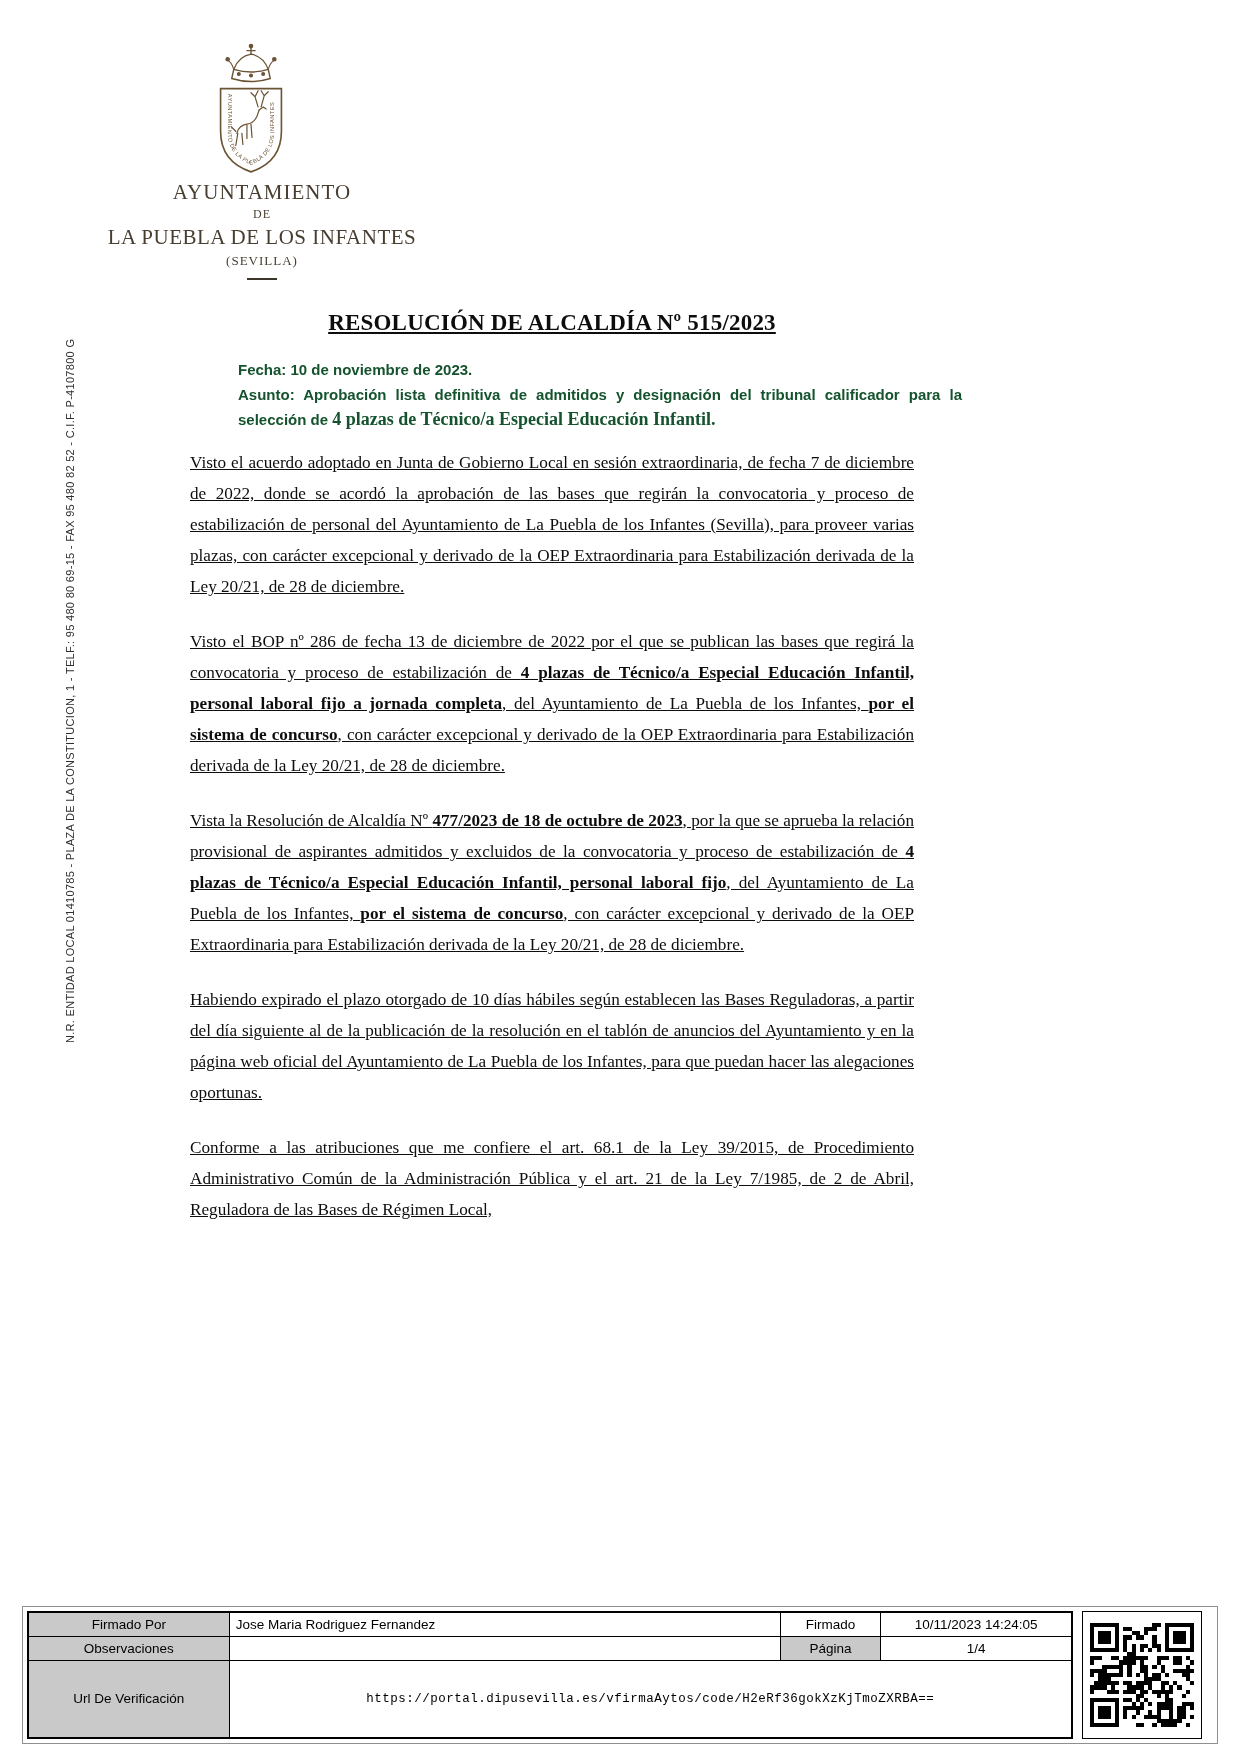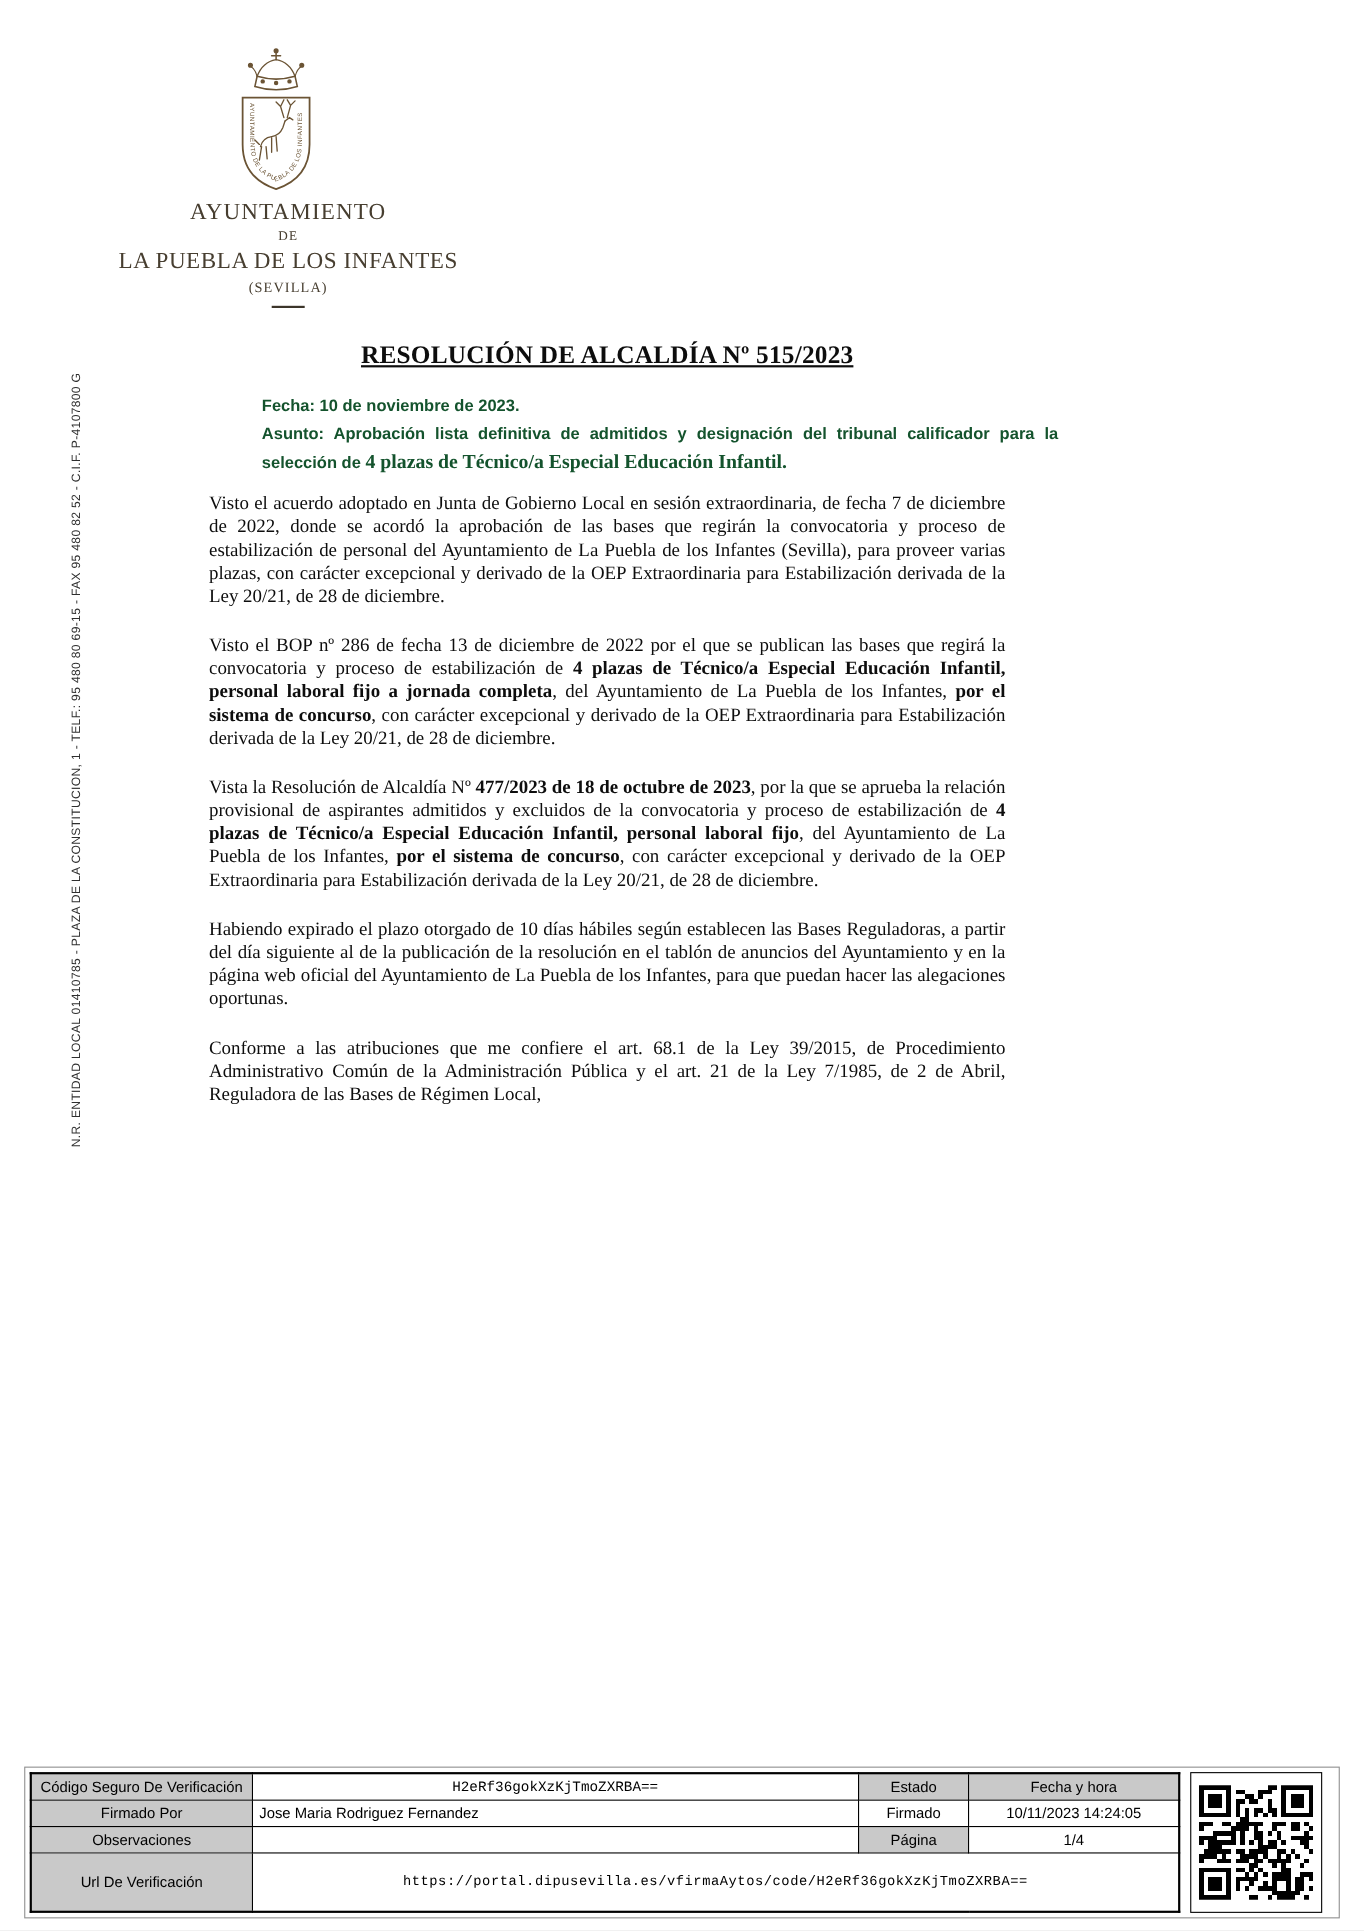--- a/index.html
+++ b/index.html
@@ -21,21 +21,21 @@
 
   
   .meta{position:absolute;left:190px;top:357px;width:724px;
         font-family:"Liberation Sans",sans-serif;font-size:15px;line-height:25px;color:#14532d;margin-left:48px;}
   .meta .justify{text-align:justify;}
   .b{font-weight:bold;}
   .sf{font-family:"Liberation Serif",serif;font-size:18px;}
 
   
   .body-text{position:absolute;left:190px;top:447px;width:724px;
-             font-size:17.2px;line-height:21px;text-align:justify;}
+             font-size:17.2px;line-height:31px;text-align:justify;text-decoration:underline;}
   .body-text p{margin:0 0 24px 0;}
 
   
   .vside{position:absolute;left:64px;top:1043px;width:662px;
          transform:rotate(-90deg);transform-origin:0 0;
          font-family:"Liberation Sans",sans-serif;font-size:11px;color:#2e2e2e;
          text-align:center;letter-spacing:0.3px;white-space:nowrap;}
 
   
   .footer-wrap{position:absolute;left:22px;top:1606px;width:1196px;height:138px;
@@ -123,26 +123,20 @@
 
   <div class="footer-wrap">
     <table class="sig">
       <colgroup>
           <col style="width:200px">
           <col style="width:548px">
           <col style="width:100px">
           <col style="width:190px">
         </colgroup>
       <tbody>
-          <tr style="height:24px">
-        <td class="lbl">Código Seguro De Verificación</td>
-        <td class="val c mono">H2eRf36gokXzKjTmoZXRBA==</td>
-        <td class="lbl">Estado</td>
-        <td class="lbl">Fecha y hora</td>
-      </tr>
       <tr style="height:24px">
         <td class="lbl">Firmado Por</td>
         <td class="val">Jose Maria Rodriguez Fernandez</td>
         <td class="val c">Firmado</td>
         <td class="val c">10/11/2023 14:24:05</td>
       </tr>
       <tr style="height:24px">
         <td class="lbl">Observaciones</td>
         <td class="val"></td>
         <td class="lbl">Página</td>

